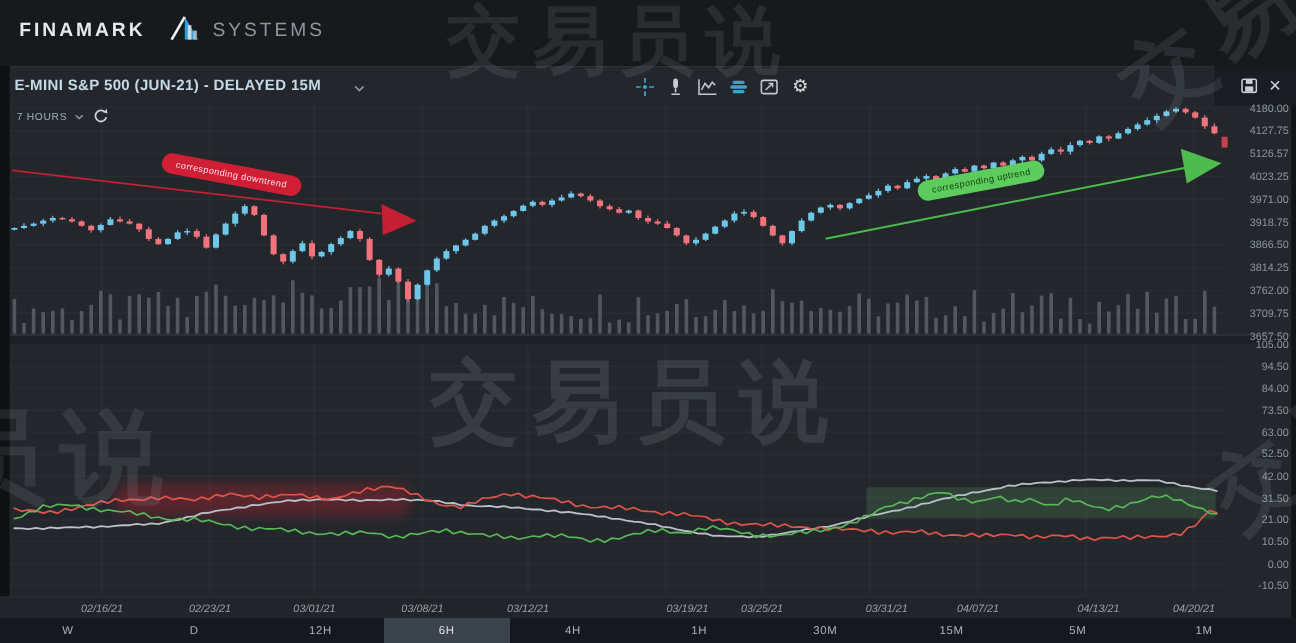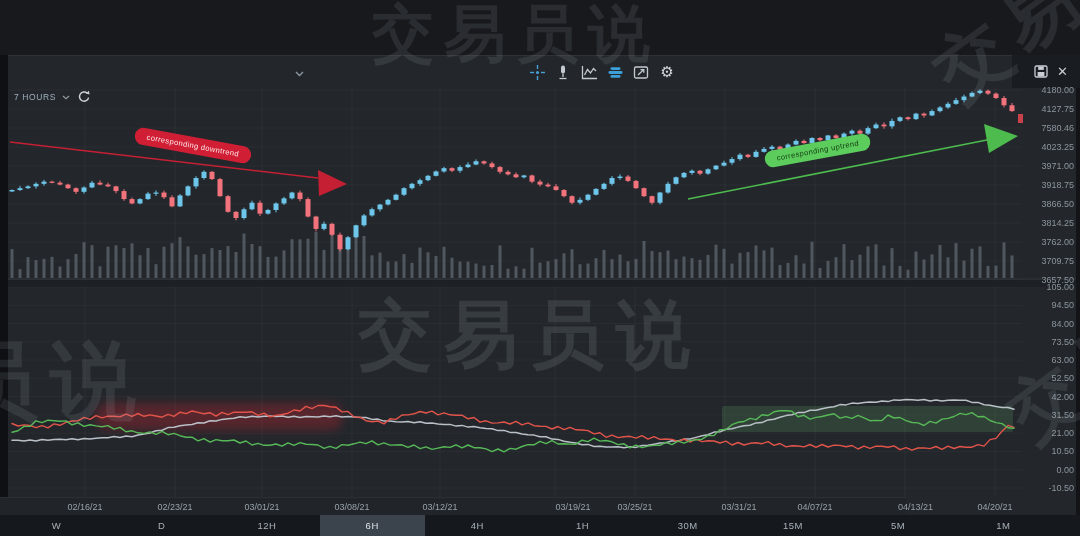--- a/index.html
+++ b/index.html
@@ -23,21 +23,21 @@
   .interval-row{position:absolute;left:14px;top:89px;height:16px;display:flex;align-items:center;gap:6px;z-index:4;}
   .interval-label{font-size:8.5px;letter-spacing:0.6px;color:#9fb0bc;}
   
   #plot{position:absolute;left:0;top:0;width:1080px;height:536px;z-index:3;}
   
   .hl-red{position:absolute;left:95px;top:403px;width:248px;height:27px;background:rgba(200,35,48,0.32);border-radius:13px;filter:blur(5px);z-index:2;}
   .hl-green{position:absolute;left:722px;top:406px;width:291px;height:26px;background:rgba(110,200,115,0.17);border-radius:2px;z-index:2;}
   
   .axis-label{position:absolute;left:1026px;width:48px;text-align:right;font-size:9px;color:#8b959d;z-index:4;}
   
-  .timeaxis{position:absolute;left:0;top:497px;width:906px;height:18px;background:#212529;border-top:1px solid rgba(255,255,255,0.05);z-index:3;}
+  .timeaxis{position:absolute;left:0;top:497px;width:906px;height:18px;background:#212529;border-top:1px solid rgba(255,255,255,0.05);z-index:3;font-style:italic;}
   .timeaxis-clip{position:absolute;left:8px;top:0;width:1004px;height:18px;overflow:hidden;}
   .time-tick{position:absolute;top:4px;transform:translateX(-50%);font-size:9px;color:#96a0a8;white-space:nowrap;}
   
   .tfrow{position:absolute;left:0;top:515px;width:1080px;height:21px;background:#15181d;z-index:3;}
   .tf-btn{position:absolute;top:0;height:21px;line-height:21px;text-align:center;font-size:9.5px;color:#a9b2ba;letter-spacing:0.5px;cursor:pointer;}
   .tf-btn.selected{background:#3b434d;color:#dde2e6;}
   
   .pill{position:absolute;font-size:7.5px;letter-spacing:0.4px;padding:4px 12px;border-radius:10px;white-space:nowrap;z-index:6;}
   .pill-down{left:134px;top:137px;background:#d01f34;color:#ffe9ec;transform:rotate(10.5deg);}
   .pill-up{left:764px;top:142px;background:#5ccd5c;color:#123a12;transform:rotate(-10.5deg);}
@@ -47,26 +47,37 @@
   .wm-center{left:358px;top:286px;font-size:74px;letter-spacing:12px;color:rgba(205,215,225,0.12);}
   .wm-left{left:-48px;top:324px;font-size:86px;letter-spacing:12px;}
   .wm-tr{left:928px;top:-14px;font-size:72px;letter-spacing:10px;transform:rotate(-36deg);}
   .wm-br{left:1002px;top:330px;font-size:70px;letter-spacing:10px;transform:rotate(-36deg);}
 </style>
 </head>
 <body>
 
 <div class="screen">
 
+  <div class="topbar">
+    <span class="brand">FINAMARK</span>
+    <svg class="logomark" width="28" height="24" viewBox="0 0 28 24">
+      <polygon points="14,2 25,21 14,21" fill="#2e9fe0"></polygon>
+      <line x1="3" y1="21" x2="14" y2="2" stroke="#eef2f5" stroke-width="2.2"></line>
+      <rect x="16.5" y="9" width="3" height="12" fill="#cfd8df"></rect>
+      <rect x="21" y="13.5" width="3" height="7.5" fill="#9fb6c6"></rect>
+    </svg>
+    <span class="brand-suffix">SYSTEMS</span>
+  </div>
 
   <div class="chartwin"></div>
   <div class="edge-left"></div>
   <div class="edge-right"></div>
 
   <div class="title-row">
+    <span class="chart-title">E-MINI S&amp;P 500 (JUN-21) - DELAYED 15M</span>
     <svg class="chev" style="left:295px;top:16px;" width="9" height="6" viewBox="0 0 9 6">
         <polyline points="1,1 4.5,4.5 8,1" fill="none" stroke="#8f98a0" stroke-width="1.3"></polyline>
       </svg>
 
     <div class="toolbar">
       <span class="tool">
         <svg width="17" height="17" viewBox="0 0 17 17">
             <g stroke="#46a1d9" stroke-width="1.4">
               <line x1="8.5" y1="1" x2="8.5" y2="5"></line>
               <line x1="8.5" y1="12" x2="8.5" y2="16"></line>
@@ -558,21 +569,21 @@
       <polygon points="984,124 1018,136 989,153" fill="#4dbb4d"></polygon>
       <rect x="1018" y="114" width="5" height="9" fill="#c8414b"></rect>
     </svg>
 
   <div class="pill pill-down">corresponding downtrend</div>
   <div class="pill pill-up">corresponding uptrend</div>
 
   <div id="priceaxis">
       <div class="axis-label" style="top: 85px;">4180.00</div>
       <div class="axis-label" style="top: 104px;">4127.75</div>
-      <div class="axis-label" style="top: 123px;">7580.46</div>
+      <div class="axis-label" style="top: 123px;">5126.57</div>
       <div class="axis-label" style="top: 142px;">4023.25</div>
       <div class="axis-label" style="top: 161px;">3971.00</div>
       <div class="axis-label" style="top: 180px;">3918.75</div>
       <div class="axis-label" style="top: 199px;">3866.50</div>
       <div class="axis-label" style="top: 218px;">3814.25</div>
       <div class="axis-label" style="top: 237px;">3762.00</div>
       <div class="axis-label" style="top: 256px;">3709.75</div>
       <div class="axis-label" style="top: 275px;">3657.50</div>
       <div class="axis-label" style="top: 282px;">105.00</div>
       <div class="axis-label" style="top: 300.273px;">94.50</div>

